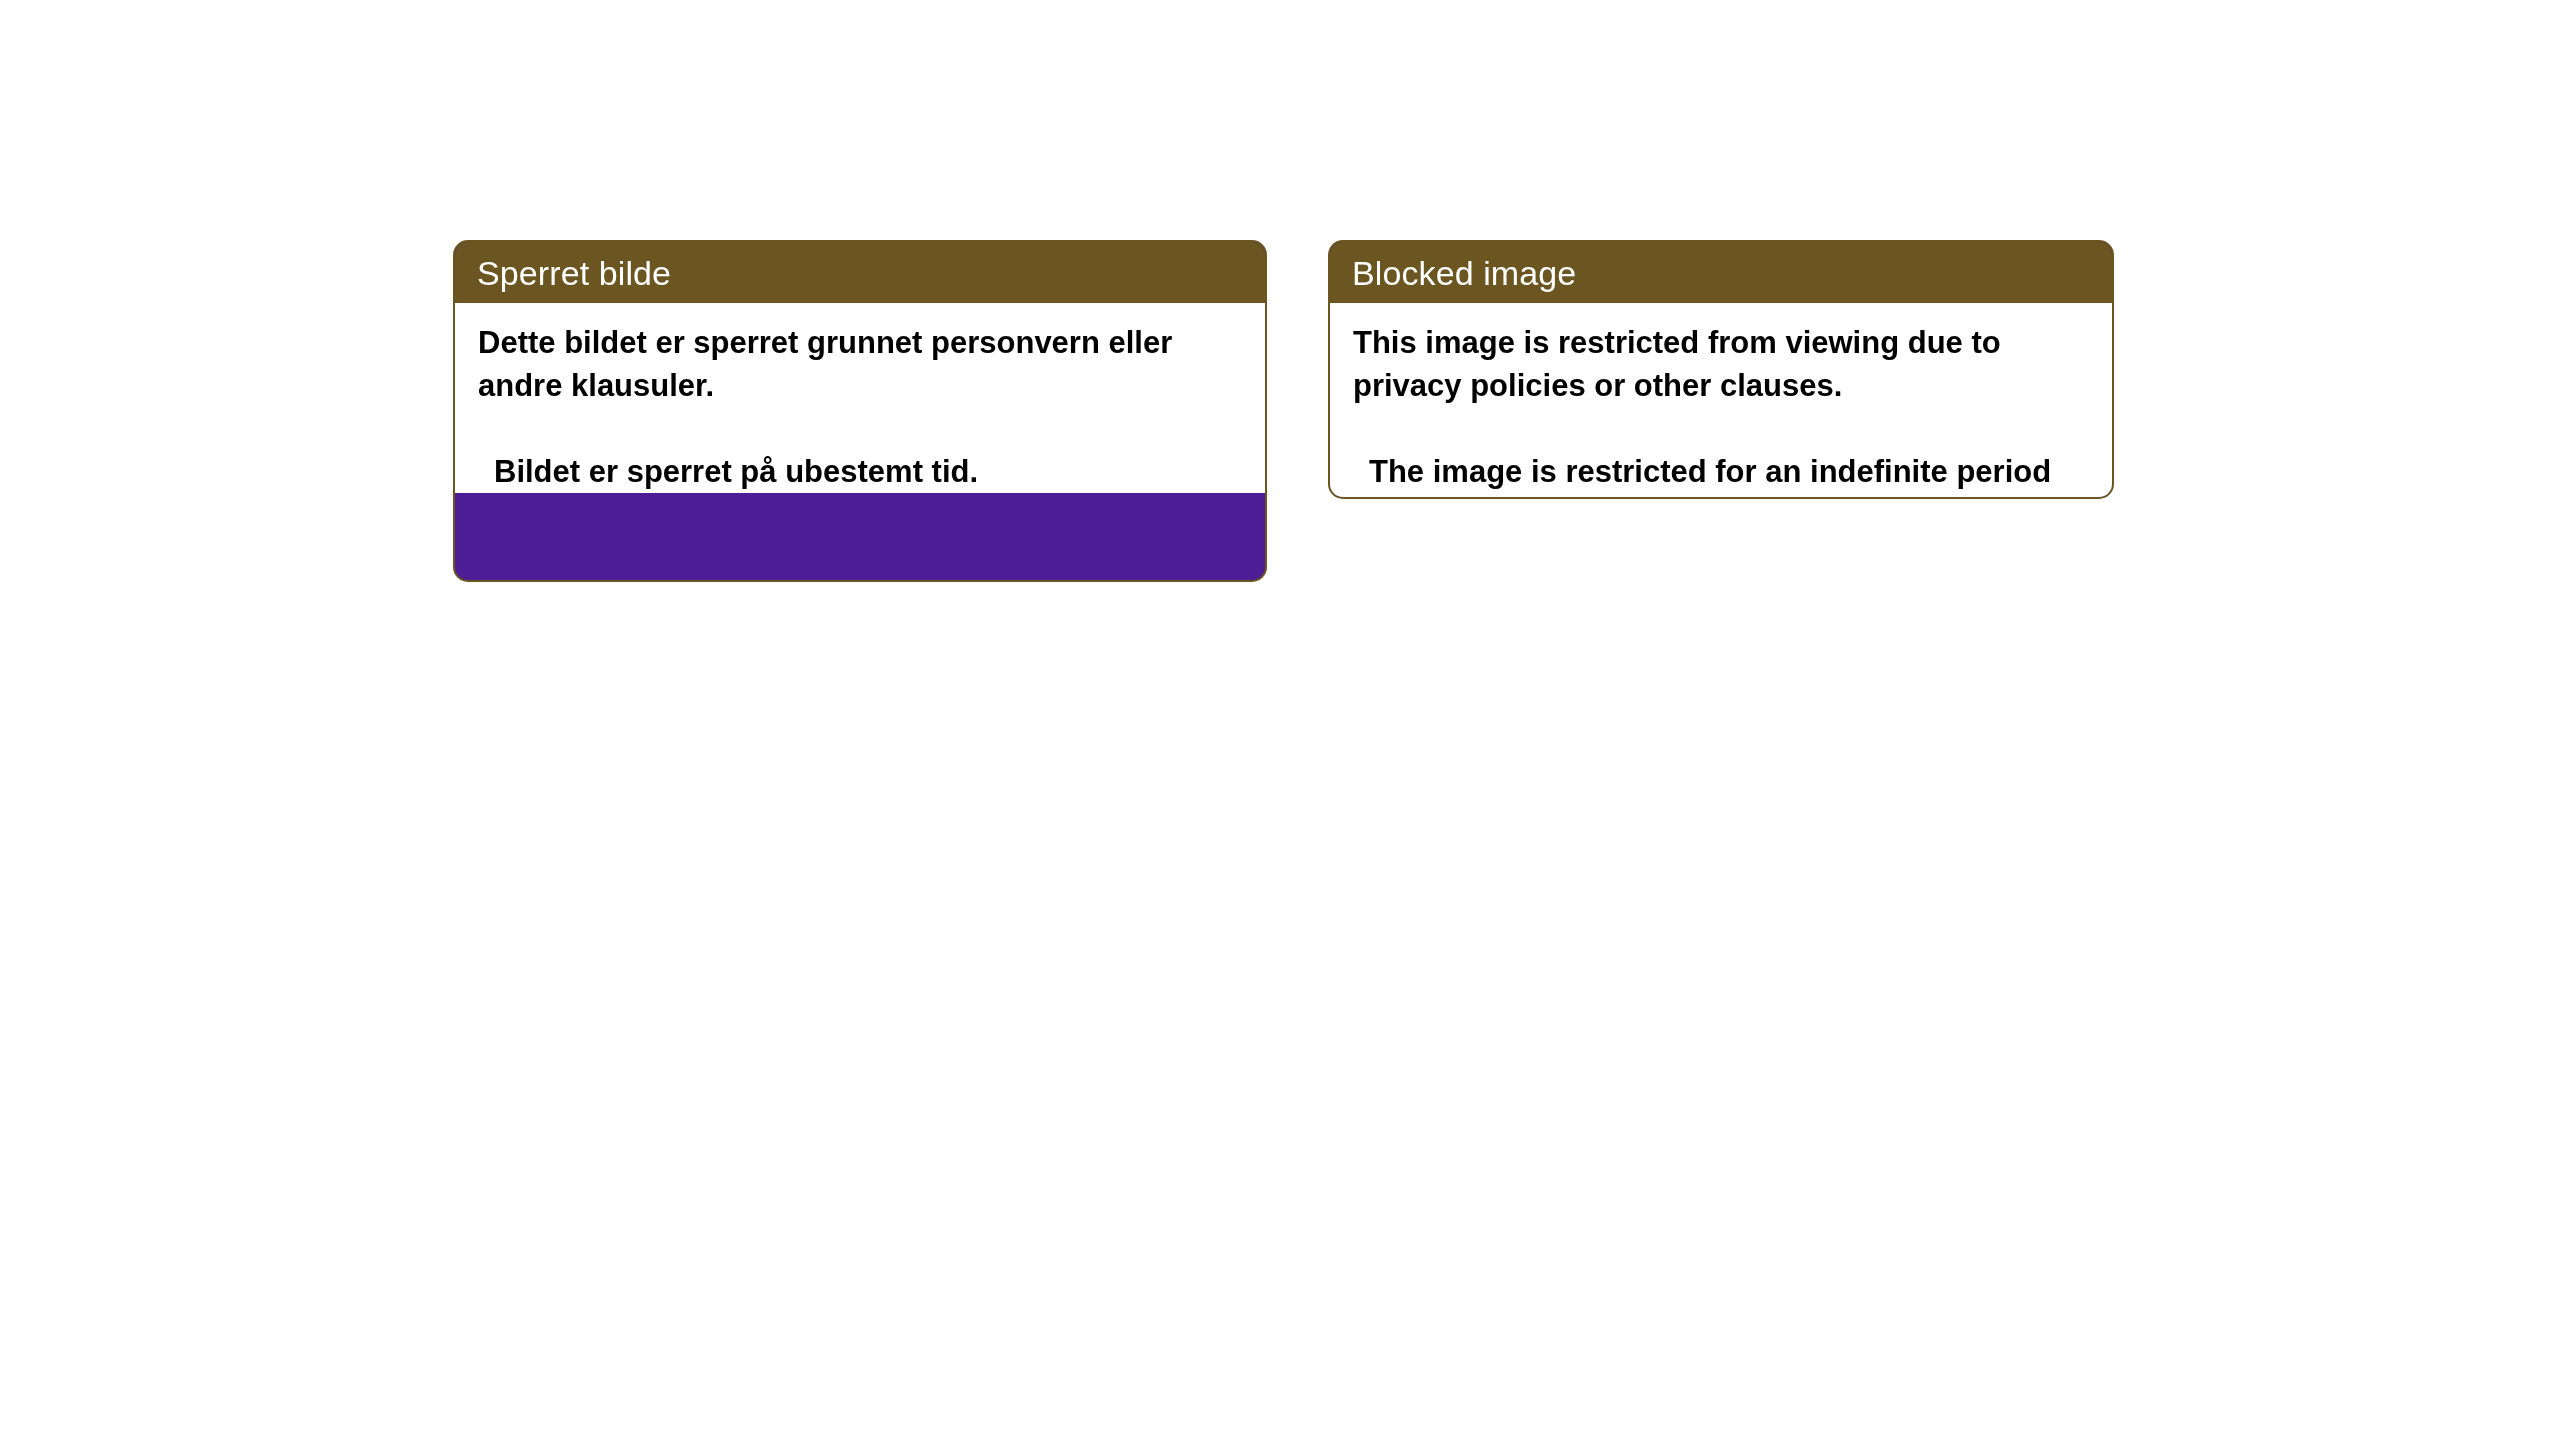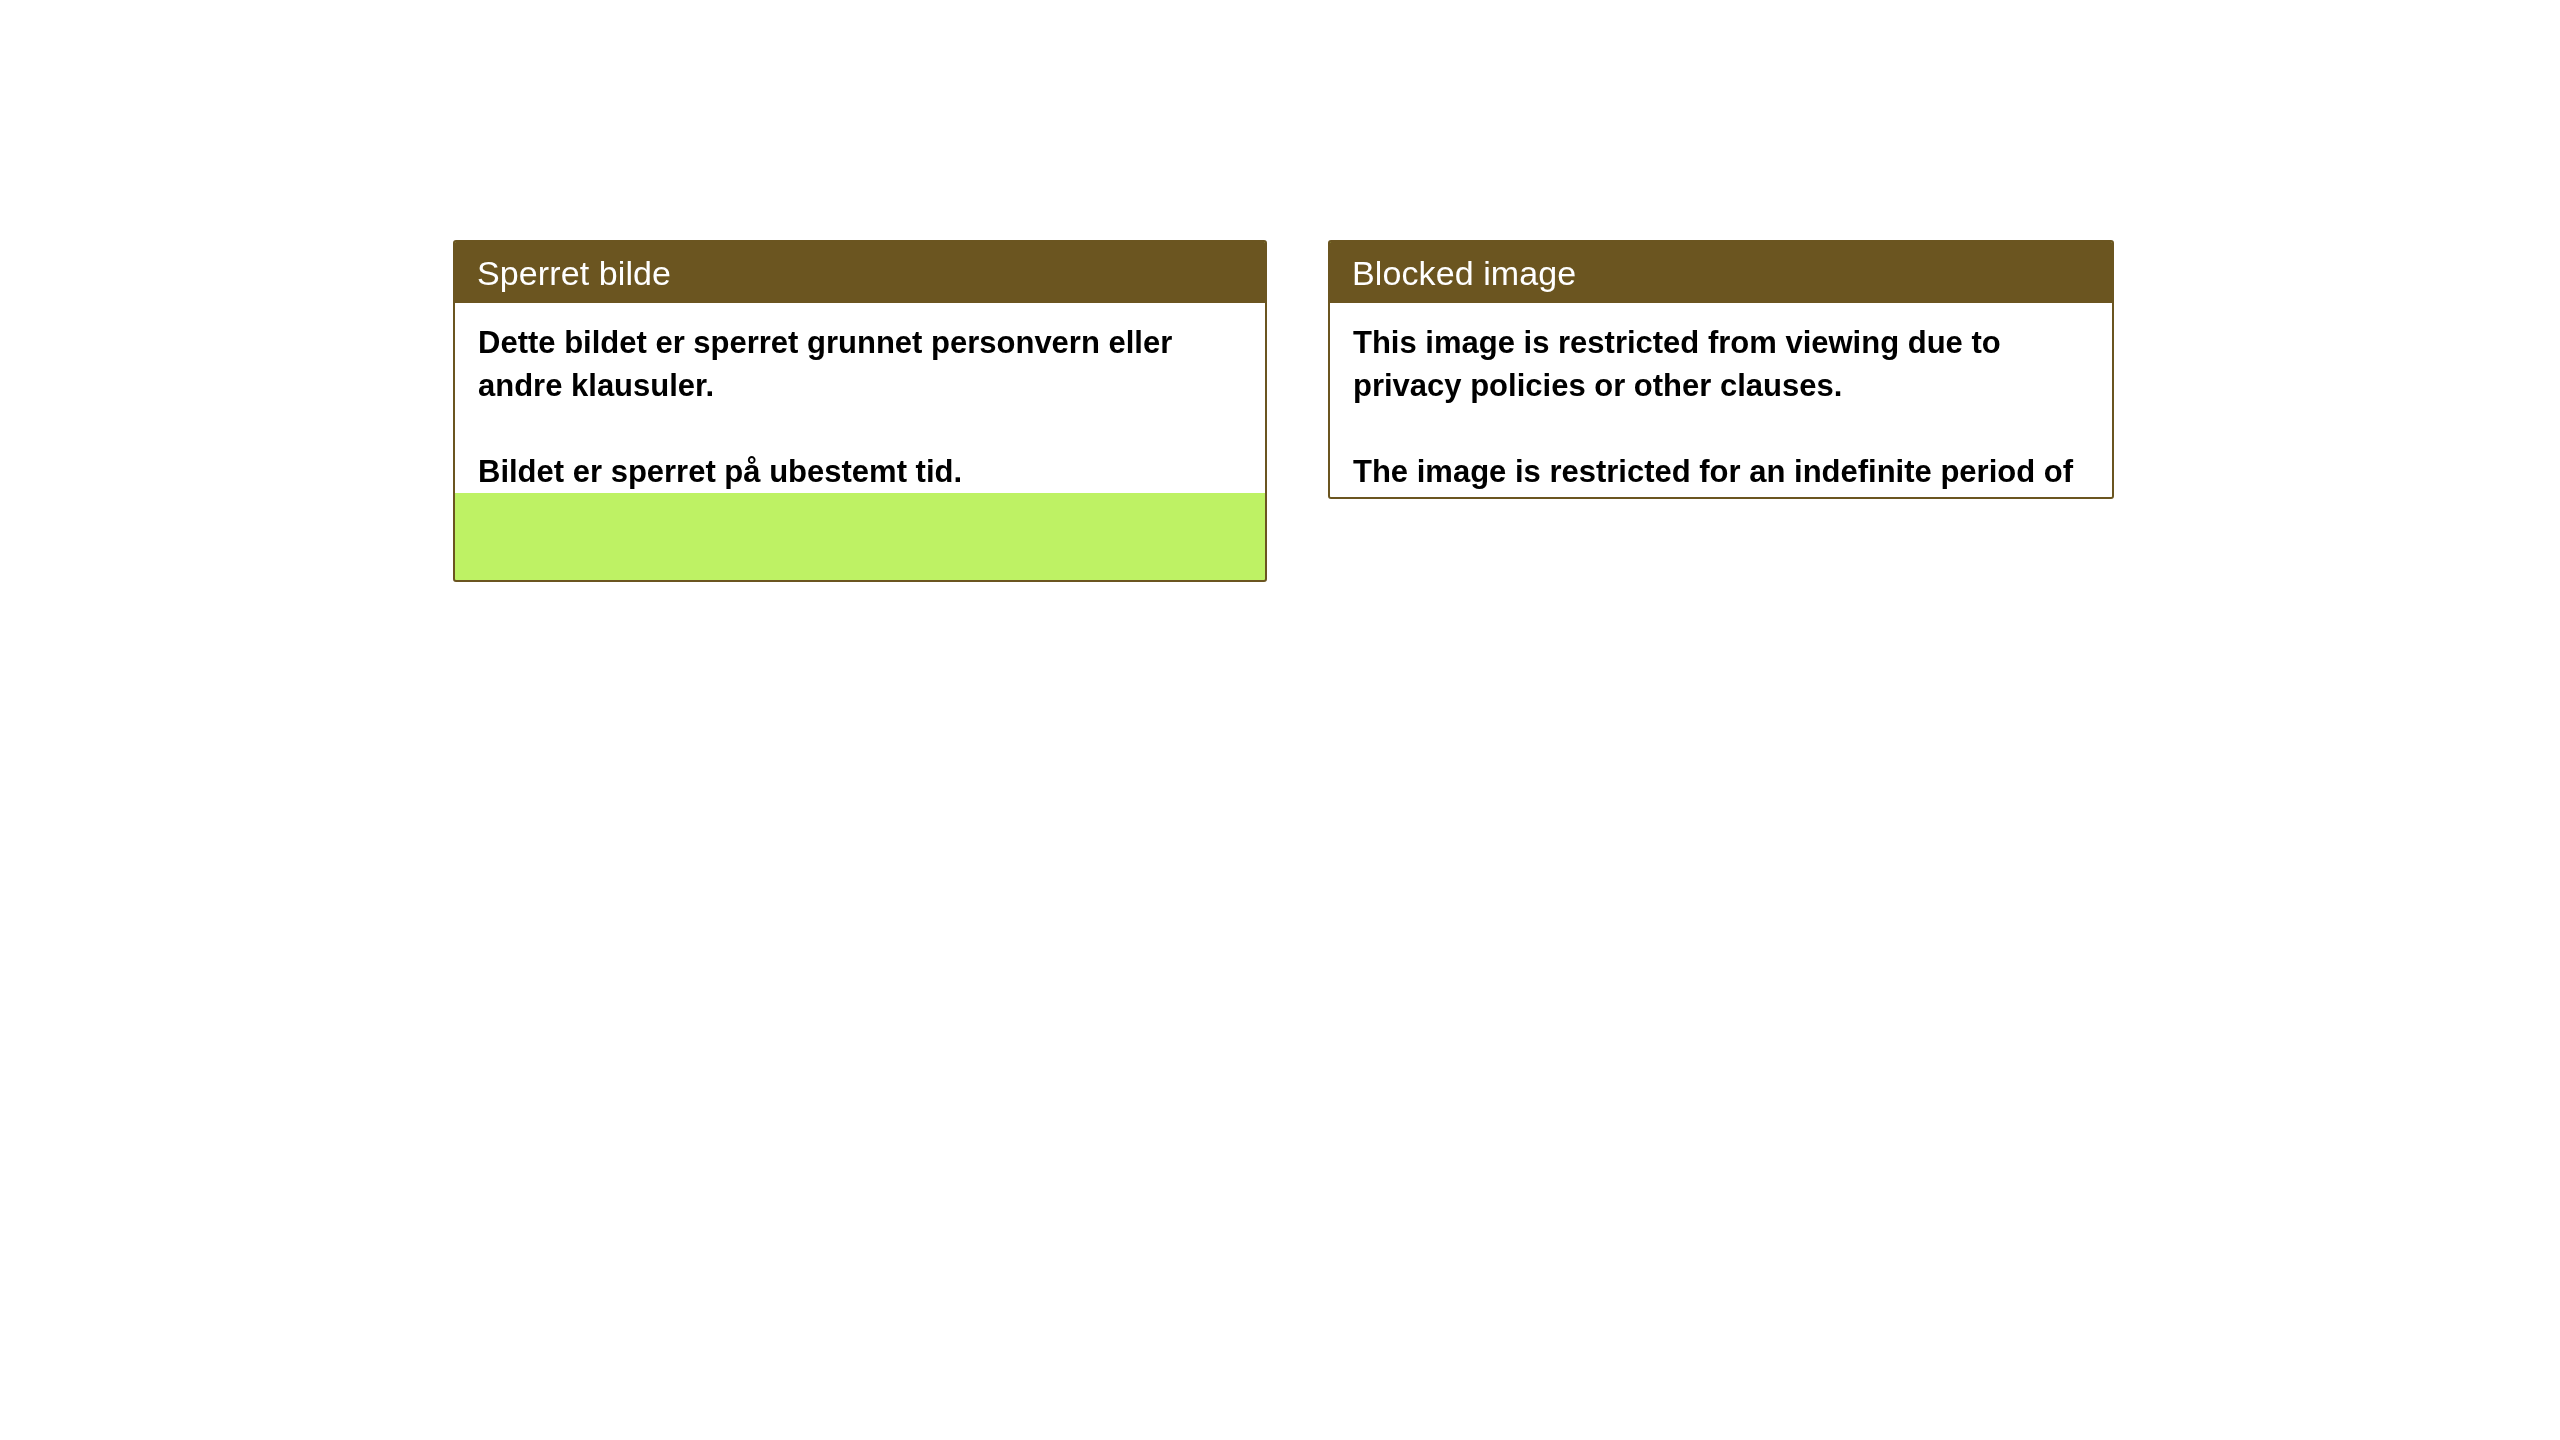--- a/index.html
+++ b/index.html
@@ -21,23 +21,23 @@
     left: 0;
     top: 0;
     width: 2560px;
     height: 1440px;
     background: #ffffff;
   }
 
   .card {
     position: absolute;
     box-sizing: border-box;
-    background: #bef264;
+    background: #4c1d95;
     border: 2px solid #6b5520;
-    border-radius: 3px;
+    border-radius: 15px;
     overflow: hidden;
   }
 
   .card-header {
     box-sizing: border-box;
     background: #6b5520;
     height: 61px;
     padding: 0 0 0 22px;
     display: flex;
     align-items: center;
@@ -61,20 +61,21 @@
   .card-body p {
     margin: 0;
     color: #000000;
     font-size: 31px;
     line-height: 43px;
     font-weight: bold;
   }
 
   .card-body p.spaced {
     margin-top: 43px;
+    margin-left: 16px;
   }
 
   
   #card-blocked-no {
     left: 453px;
     top: 240px;
     width: 814px;
     height: 342px;
   }
 

